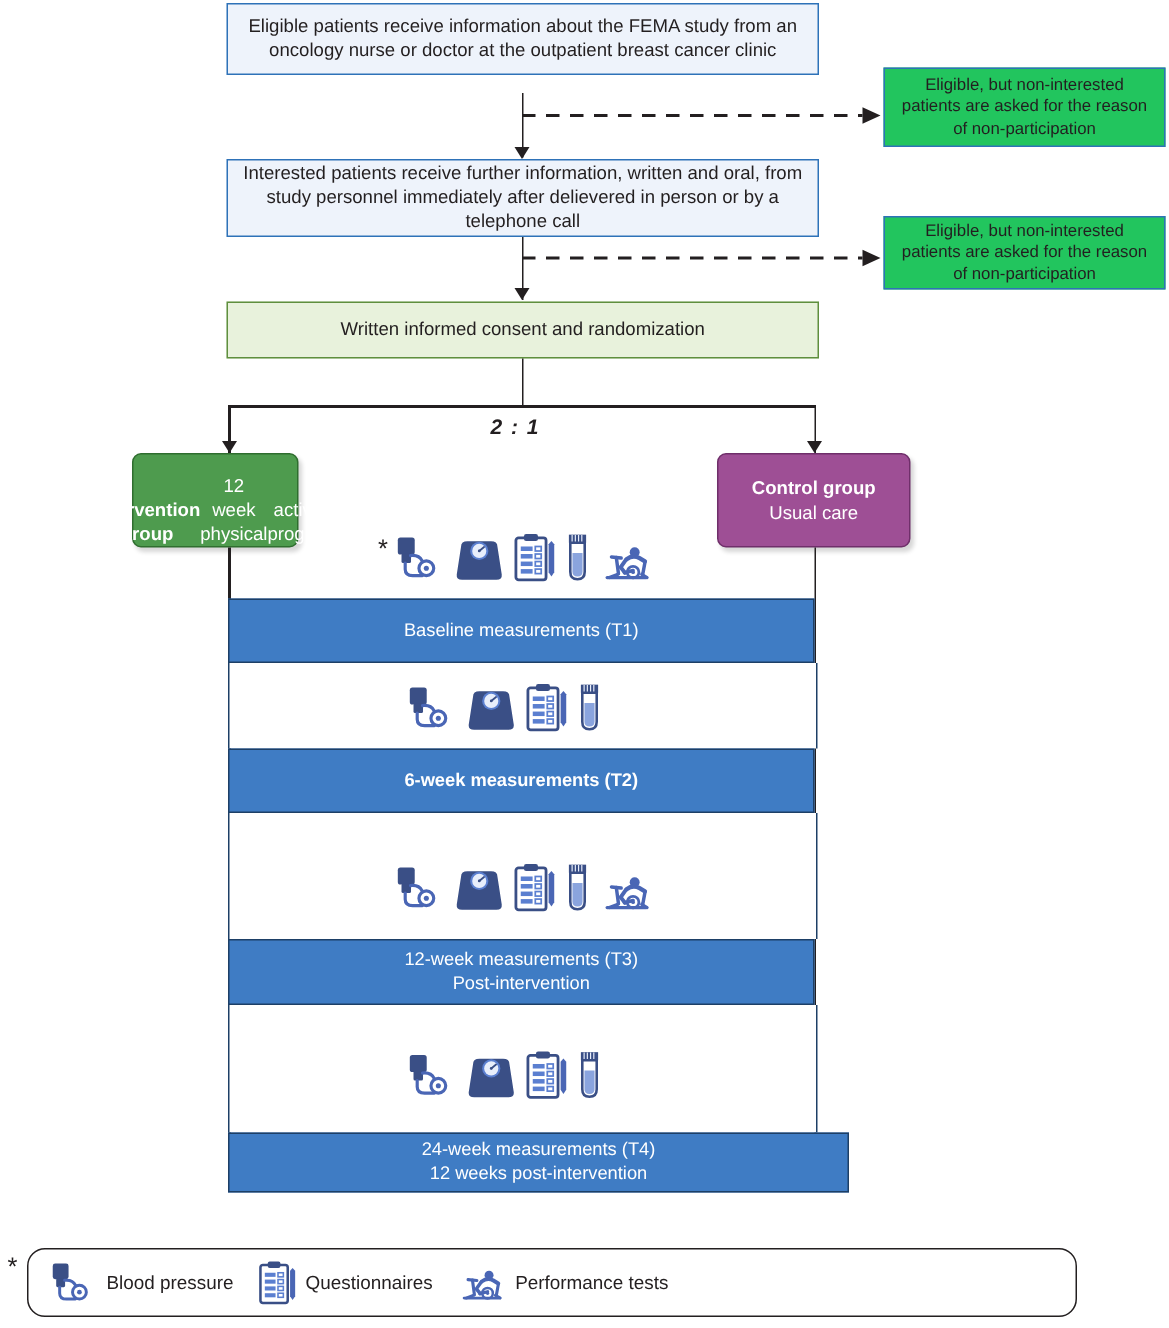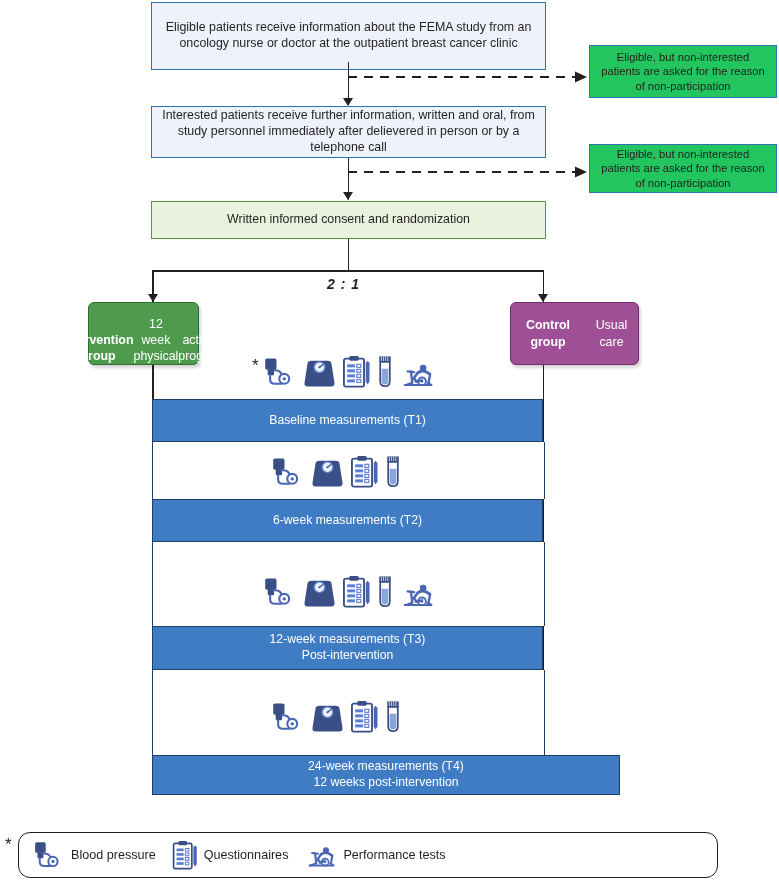--- a/index.html
+++ b/index.html
@@ -193,21 +193,21 @@
         <path d="M12 17 l9 1" stroke="#4a66b5" stroke-width="3.2" fill="none" stroke-linecap="round"></path>
         <path d="M16.5 17.5 l2 15" stroke="#4a66b5" stroke-width="3.2" fill="none" stroke-linecap="round"></path>
         <circle cx="32" cy="31" r="5.4" fill="none" stroke="#4a66b5" stroke-width="2.6"></circle>
         <circle cx="32" cy="31" r="1.7" fill="#4a66b5"></circle>
         <path d="M8 36 h36" stroke="#4a66b5" stroke-width="3" stroke-linecap="round"></path>
         <path d="M18 33 l-8 3 M40 33 l5 3" stroke="#4a66b5" stroke-width="3" stroke-linecap="round"></path>
       </symbol>
     </defs>
   </svg>
 
-  <div class="node box-info" style="left:151px; top:2px; width:395px; height:68px;">
+  <div class="node box-info" style="left:151px; top:2px; width:395px; height:48px;">
     <span>Eligible patients receive information about the FEMA study from an oncology nurse or doctor at the outpatient breast cancer clinic</span>
   </div>
 
   <div class="line vline" style="left:347.5px; top:62px; height:43px;"></div>
   <div class="arrowhead-down" style="left:343px; top:98px;"></div>
 
   <svg class="dash-wrap" style="left:347px; top:70px;" width="245" height="14">
     <line x1="1" y1="7" x2="228" y2="7" stroke="#231f20" stroke-width="2" stroke-dasharray="9,7"></line>
     <polygon points="228,1.5 240,7 228,12.5" fill="#231f20"></polygon>
   </svg>
@@ -244,21 +244,21 @@
   <div class="arrowhead-down" style="left:538px; top:294px;"></div>
 
   <div class="ratio" style="left:327px; top:276px;">2 : 1</div>
 
   <div class="node box-group box-green" style="left:88px; top:302px; width:111px; height:63px; flex-direction:row;align-items:flex-end;">
     <b>Intervention group</b>
     <span>12 week physical</span>
     <span>activity program</span>
   </div>
 
-  <div class="node box-group box-purple" style="left:478px; top:302px; width:129px; height:63px; margin-left:32px;">
+  <div class="node box-group box-purple" style="left:478px; top:302px; width:129px; height:63px; flex-direction:column;">
     <b>Control group</b>
     <span>Usual care</span>
   </div>
 
   <div class="line vline" style="left:152px; top:365px; height:429px;"></div>
   <div class="line vline" style="left:542.5px; top:365px; height:429px;"></div>
 
   <div class="star" style="left:252px; top:357px;">*</div>
   <div class="icon-row" style="left:263px; top:355px;">
     <svg width="34" height="31">
@@ -291,21 +291,21 @@
         <use href="#ic-scale" width="33" height="30"></use>
       </svg>
     <svg width="29" height="33">
         <use href="#ic-clip" width="29" height="33"></use>
       </svg>
     <svg width="16" height="33">
         <use href="#ic-tube" width="16" height="33"></use>
       </svg>
   </div>
 
-  <div class="node bar-blue" style="left:152px; top:499px; width:391px; height:43px; flex-direction:column;">
+  <div class="node bar-blue" style="left:152px; top:499px; width:391px; height:43px; flex-direction:column;font-weight:bold;">
     <span>6-week measurements (T2)</span>
   </div>
 
   <div class="panel-white" style="position:absolute; left:152px; top:542px; width:391px; height:84px;"></div>
   <div class="icon-row" style="left:263px; top:575px;">
     <svg width="34" height="31">
         <use href="#ic-bp" width="34" height="31"></use>
       </svg>
     <svg width="33" height="30">
         <use href="#ic-scale" width="33" height="30"></use>
@@ -335,21 +335,21 @@
         <use href="#ic-scale" width="33" height="30"></use>
       </svg>
     <svg width="29" height="33">
         <use href="#ic-clip" width="29" height="33"></use>
       </svg>
     <svg width="16" height="33">
         <use href="#ic-tube" width="16" height="33"></use>
       </svg>
   </div>
 
-  <div class="node bar-blue" style="left:152px; top:755px; width:468px; height:40px; flex-direction:column;">
+  <div class="node bar-blue" style="left:152px; top:755px; width:414px; height:40px; flex-direction:column;">
     <span>24-week measurements (T4)</span>
     <span>12 weeks post-intervention</span>
   </div>
 
   <div class="star" style="left:5px; top:836px;">*</div>
 
   <div class="legend" style="left:18px; top:832px; width:700px; height:46px;">
 
     <div class="legend-item">
       <svg width="32" height="29">

